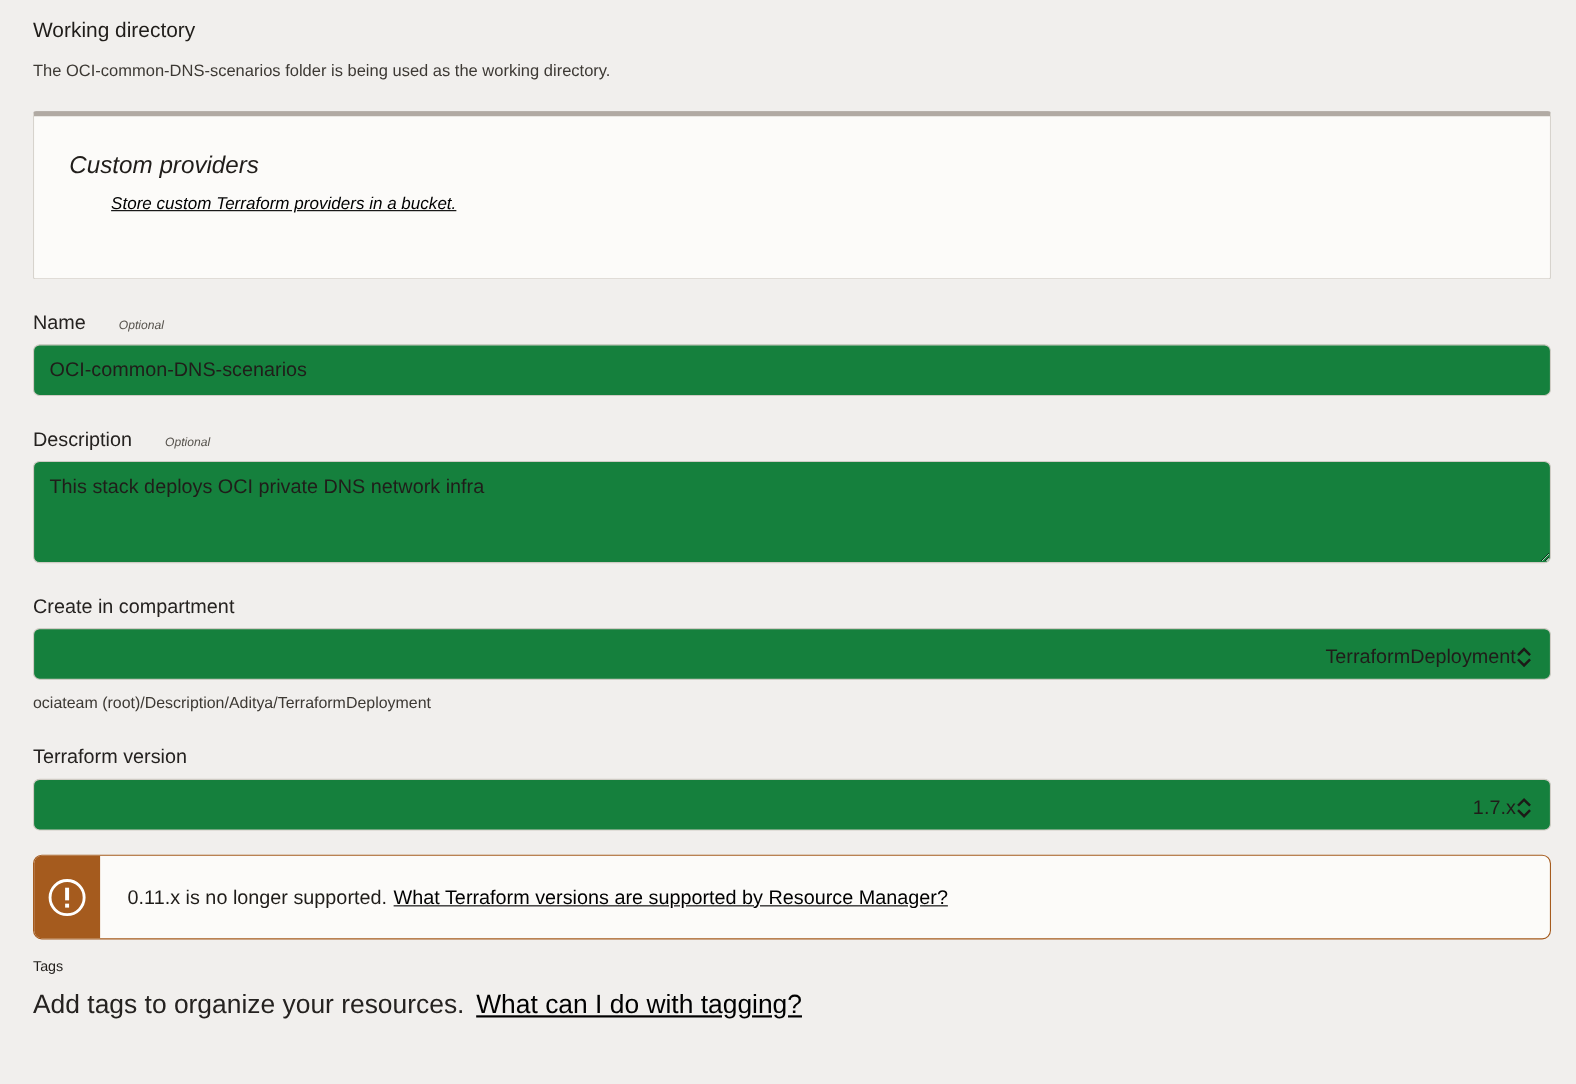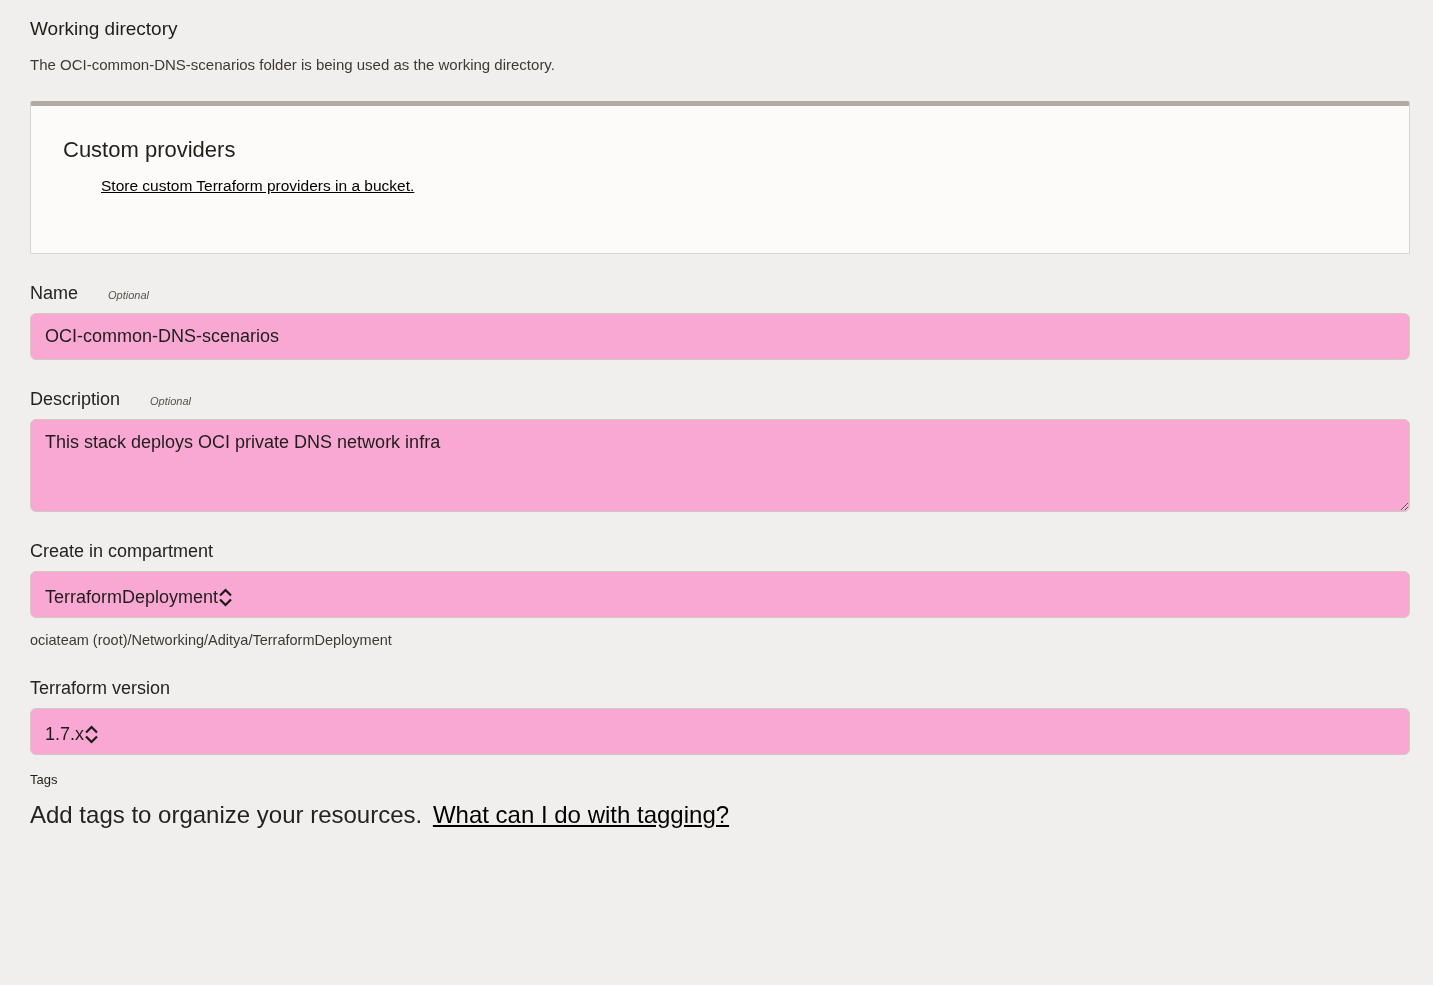--- a/index.html
+++ b/index.html
@@ -16,20 +16,21 @@
   .subtitle { margin-top: 14px; font-size: 15px; line-height: 19px; color: #3d3934; }
 
   
   .card {
     margin-top: 27px;
     background: #fcfbf9;
     border: 1px solid #d7d3cd;
     border-top: 5px solid #b1aaa3;
     border-radius: 3px 3px 2px 2px;
     padding: 30px 32px 58px 32px;
+    font-style: italic;
   }
   .card-title { font-size: 22px; font-weight: 400; line-height: 28px; color: #211e1b; }
   .checkbox-row { margin-top: 32px; display: flex; align-items: center; }
   .checkbox {
     width: 22px; height: 22px;
     border: 1px solid #c8c3bc;
     border-radius: 6px;
     background: #fdfcfb;
     flex: 0 0 auto;
     cursor: pointer;
@@ -45,39 +46,39 @@
 
   
   .field { margin-top: 29px; }
   .label-row { display: flex; align-items: baseline; }
   .field-label { font-size: 18px; line-height: 21px; color: #252220; }
   .optional { margin-left: 30px; font-size: 11px; font-style: italic; color: #56524c; }
   .text-input, .textarea, .select {
     display: block;
     width: 100%;
     margin-top: 9px;
-    background: #f9a8d4;
+    background: #15803d;
     border: 1px solid #cfcbc4;
     border-radius: 6px;
     font-family: "Liberation Sans", sans-serif;
     font-size: 18px;
     color: #201d1a;
   }
   .text-input { height: 47px; padding: 0 14px; }
   .textarea {
     height: 93px;
     padding: 11px 14px;
     resize: vertical;
     line-height: 23px;
   }
   .select {
     height: 47px;
     display: flex;
     align-items: center;
-    justify-content: flex-start;
+    justify-content: flex-end;
     padding: 6px 16px 0 14px;
     cursor: pointer;
   }
   .chevrons { width: 15px; height: 21px; flex: 0 0 auto; }
   .helper { margin-top: 13px; font-size: 14.5px; line-height: 18px; color: #3d3934; }
 
   
   .warning {
     margin-top: 22px;
     height: 77px;
@@ -144,36 +145,49 @@
     <div class="label-row">
       <span class="field-label">Create in compartment</span>
     </div>
     <div class="select" role="button">
       <span>TerraformDeployment</span>
       <svg class="chevrons" viewBox="0 0 16 22">
         <polyline points="3,8 8,3 13,8" fill="none" stroke="#1c1a17" stroke-width="2.4" stroke-linecap="square"></polyline>
         <polyline points="3,14 8,19 13,14" fill="none" stroke="#1c1a17" stroke-width="2.4" stroke-linecap="square"></polyline>
       </svg>
     </div>
-    <p class="helper">ociateam (root)/Networking/Aditya/TerraformDeployment</p>
+    <p class="helper">ociateam (root)/Description/Aditya/TerraformDeployment</p>
   </div>
 
   <div class="field">
     <div class="label-row">
       <span class="field-label">Terraform version</span>
     </div>
     <div class="select" role="button">
       <span>1.7.x</span>
       <svg class="chevrons" viewBox="0 0 16 22">
         <polyline points="3,8 8,3 13,8" fill="none" stroke="#1c1a17" stroke-width="2.4" stroke-linecap="square"></polyline>
         <polyline points="3,14 8,19 13,14" fill="none" stroke="#1c1a17" stroke-width="2.4" stroke-linecap="square"></polyline>
       </svg>
     </div>
   </div>
 
+  <div class="warning">
+    <div class="warning-icon-block">
+      <svg class="warning-icon" viewBox="0 0 38 38">
+        <circle cx="19" cy="19" r="15.5" fill="none" stroke="#ffffff" stroke-width="2.6"></circle>
+        <rect x="17.2" y="10" width="3.6" height="11.5" fill="#ffffff"></rect>
+        <rect x="17.2" y="24.5" width="3.6" height="3.6" fill="#ffffff"></rect>
+      </svg>
+    </div>
+    <div class="warning-body">
+      <span>0.11.x is no longer supported.</span>
+      <a class="link" href="#">What Terraform versions are supported by Resource Manager?</a>
+    </div>
+  </div>
 
   <h2 class="tags-title">Tags</h2>
   <p class="tags-text">
     <span>Add tags to organize your resources.</span>
     <a class="link" href="#">What can I do with tagging?</a>
   </p>
 
 </div>
 
 </body></html>

